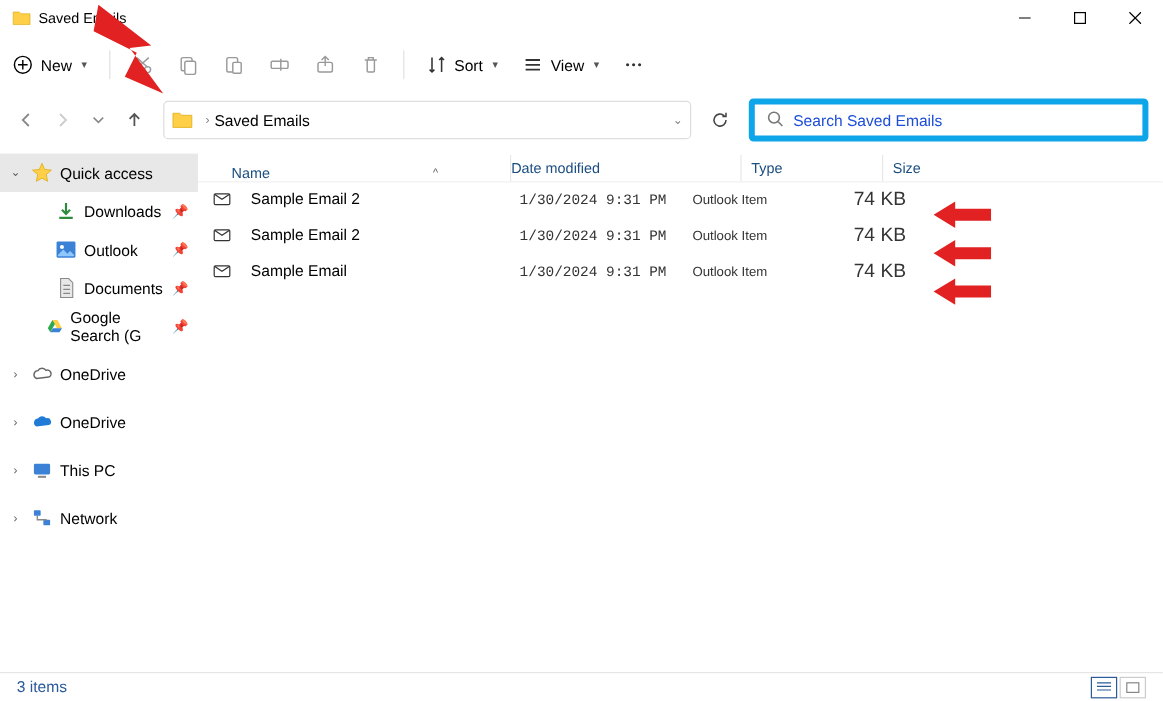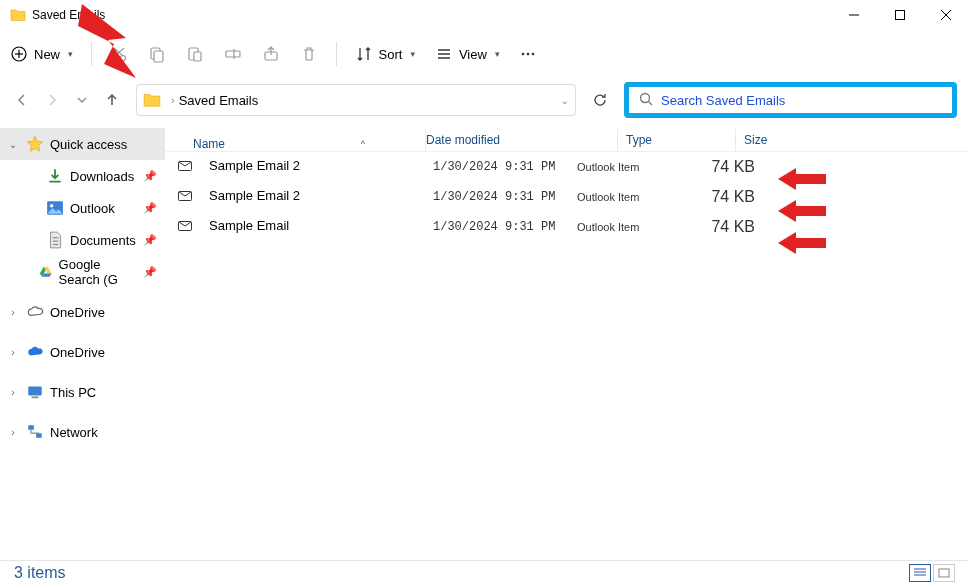--- a/index.html
+++ b/index.html
@@ -55,21 +55,21 @@
     .col-size { width: 78px; border-left: 1px solid #e8e8e8; padding-left: 8px; height: 22px; display: flex; align-items: center; }
     .sort-caret { margin-left: auto; margin-right: 60px; font-size: 9px; color: #555; }
 
     .row { display: flex; height: 30px; align-items: center; font-size: 13px; }
     .r-name { width: 260px; padding-left: 12px; display: flex; align-items: flex-start; gap: 16px; }
     .r-date { width: 144px; padding-left: 8px; color: #333; font-size: 12px; font-family: Liberation Mono, monospace; }
     .r-type { width: 118px; padding-left: 8px; color: #333; font-size: 11px; }
     .r-size { width: 78px; text-align: right; padding-right: 10px; color: #333; font-size: 16px; }
 
     
-    .statusbar { height: 24px; border-top: 1px solid #e5e5e5; display: flex; align-items: center; padding: 0 14px; font-size: 16px; color: #2a5a9a; }
+    .statusbar { height: 24px; border-top: 1px solid #e5e5e5; display: flex; align-items: center; padding: 0 14px; font-size: 13px; color: #2a5a9a; }
     .view-toggles { margin-left: auto; display: flex; gap: 2px; }
     .vt { width: 22px; height: 18px; border: 1px solid #ccc; display: flex; align-items: center; justify-content: center; }
     .vt.active { border-color: #2a5a9a; color: #2a5a9a; }
 
     
     .arrow-ann { position: absolute; pointer-events: none; }
 
     
     .folder-svg { width: 100%; height: 100%; }
   </style>

